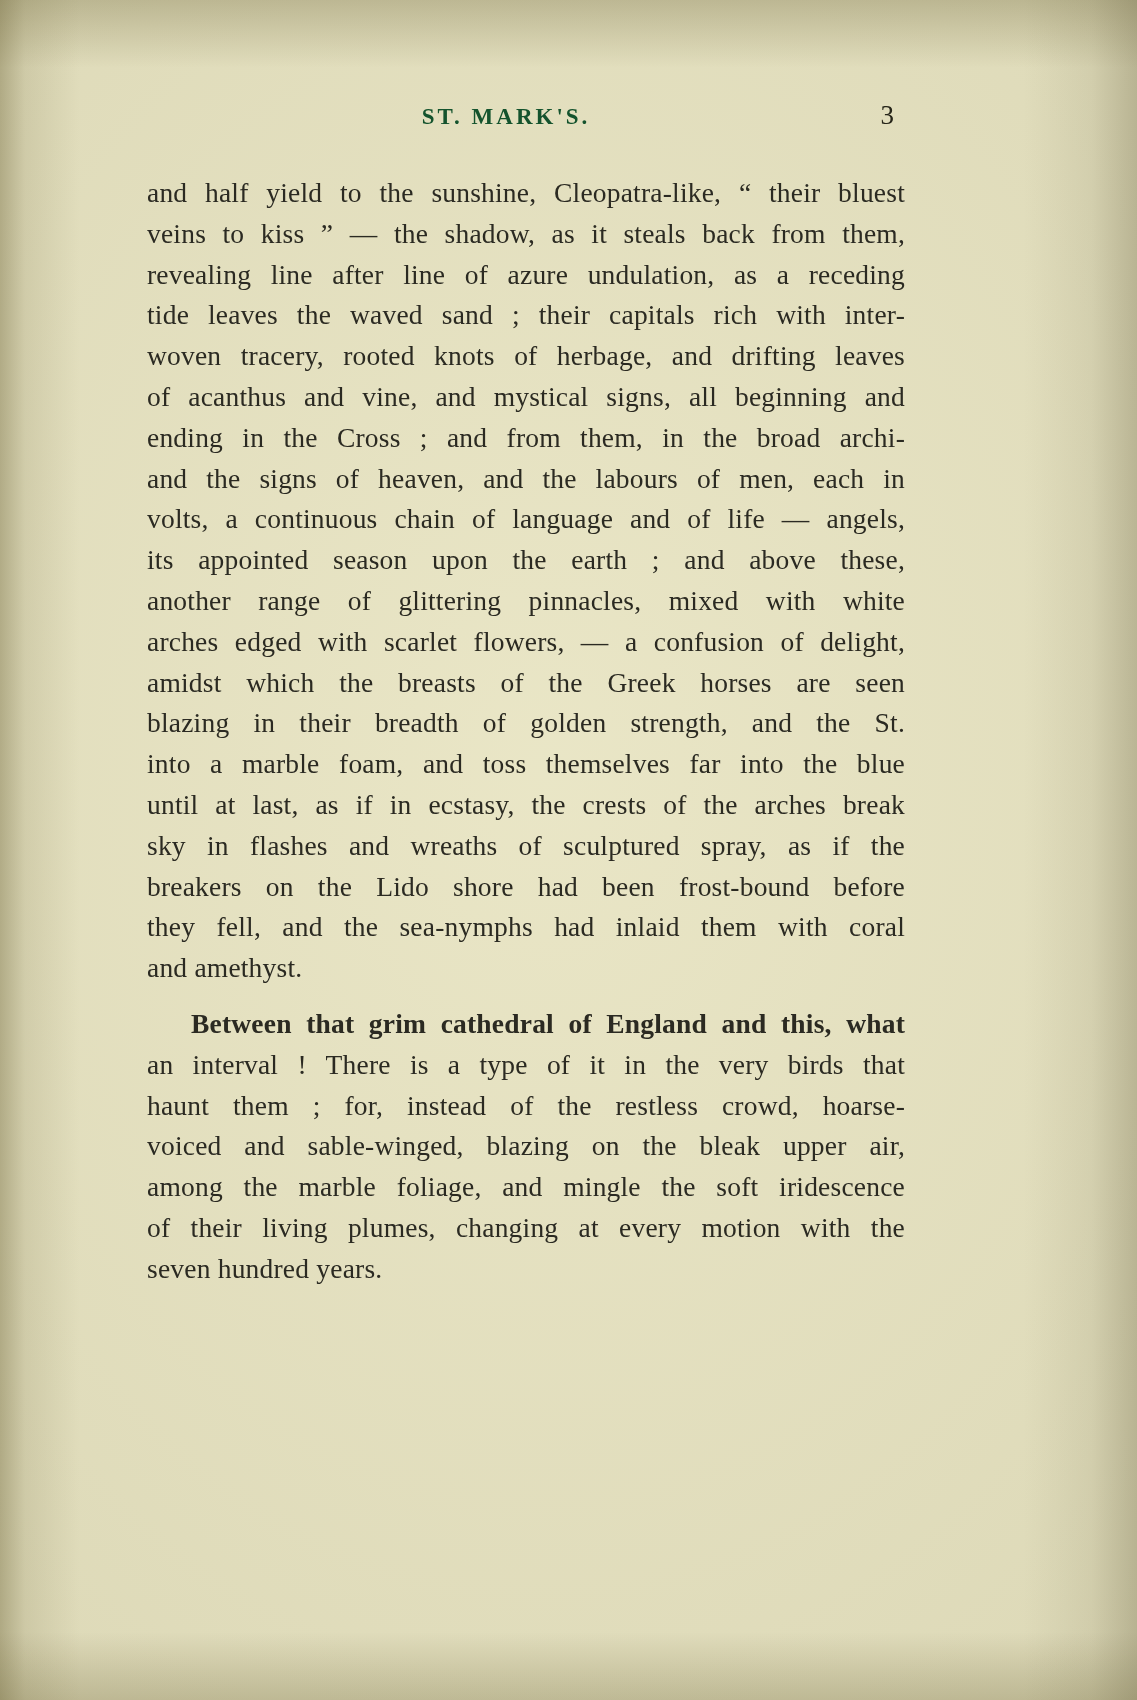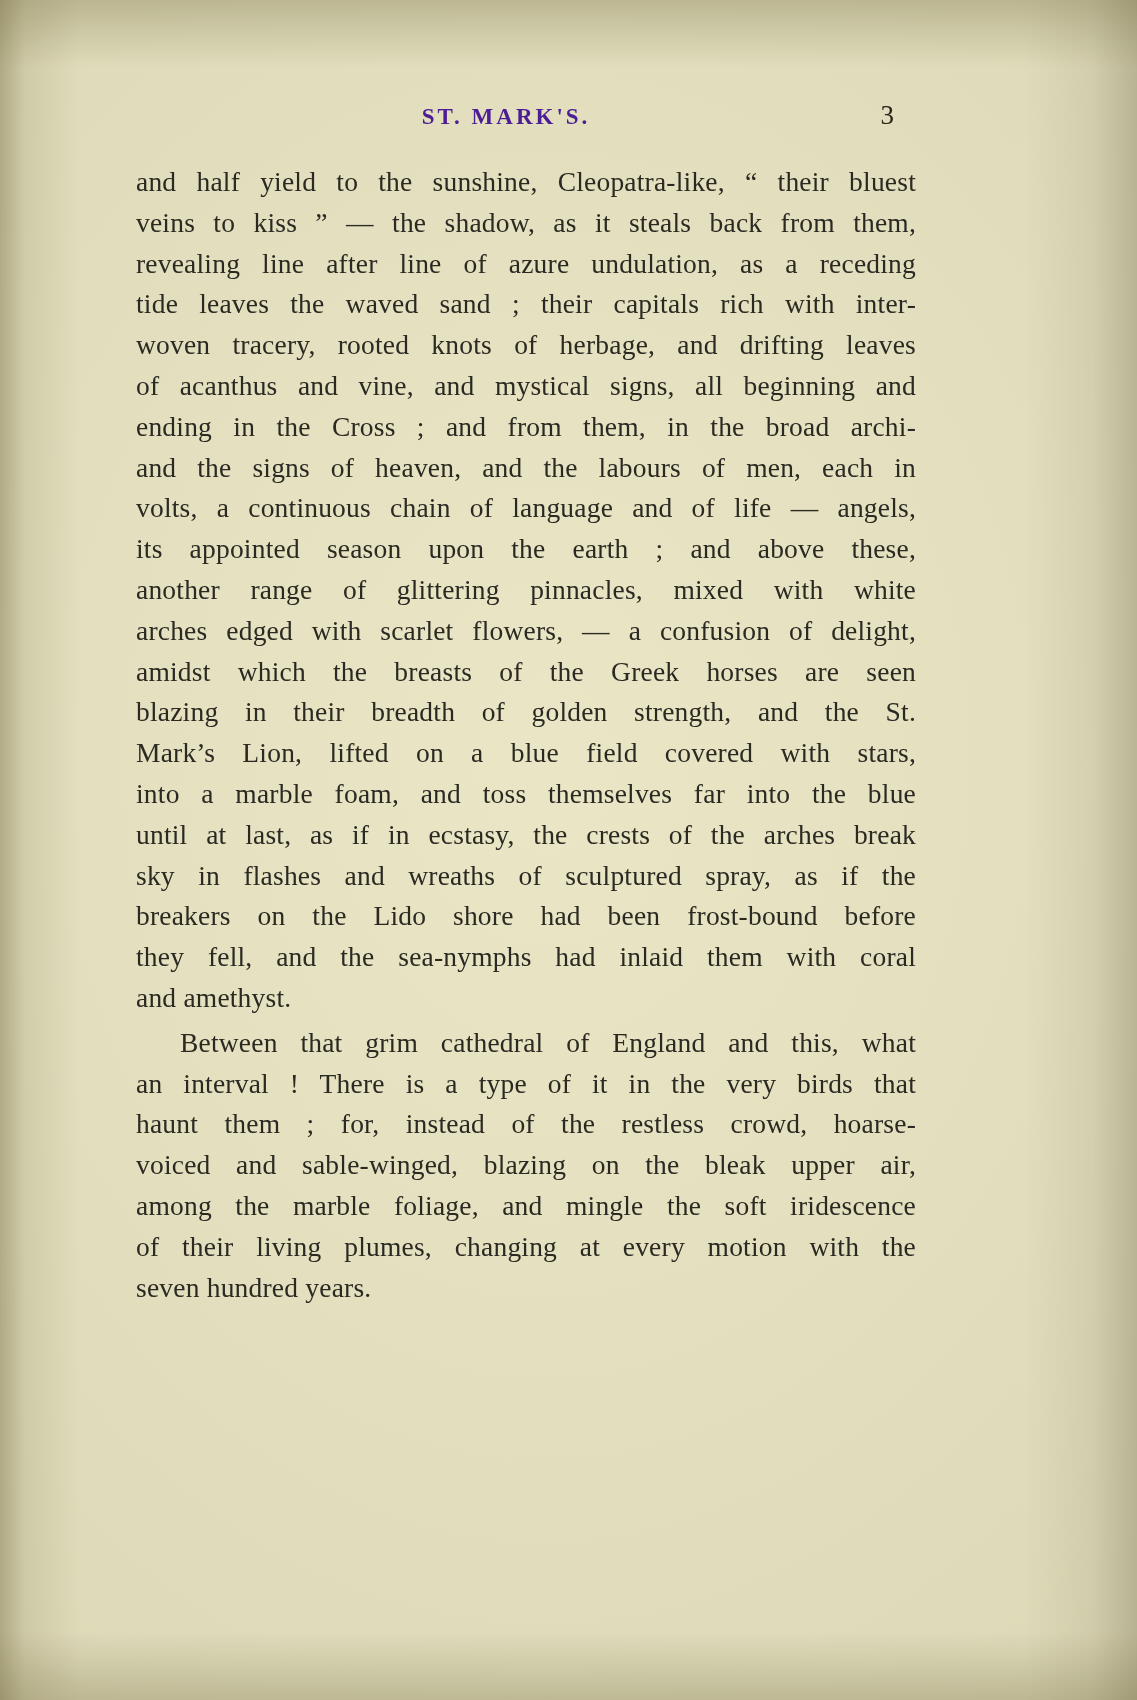--- a/index.html
+++ b/index.html
@@ -28,47 +28,47 @@
   .page-title {
     position: absolute;
     left: 0;
     right: 0;
     top: 4px;
     text-align: center;
     transform: translateX(-20px);
     font-weight: bold;
     font-size: 23px;
     letter-spacing: 3px;
-    color: #4c1d95;
+    color: #14532d;
   }
   .page-number {
     position: absolute;
     right: 26px;
     top: 0;
     font-size: 27px;
     color: #262519;
   }
   .text-block {
     position: absolute;
     left: 132px;
     top: 158px;
     width: 788px;
     font-size: 27.5px;
   }
-  .paragraph { margin: 4px; }
+  .paragraph { margin: 15px; }
   .line {
     height: 40.8px;
     line-height: 40.8px;
     text-align: justify;
     text-align-last: justify;
     white-space: normal;
     letter-spacing: 0.2px;
   }
   .line.last { text-align-last: left; }
-  .line.indent { text-indent: 44px; }
+  .line.indent { text-indent: 44px; font-weight: bold; }
 </style>
 </head>
 <body>
 
 <div class="page-header">
   <div class="page-title">ST. MARK'S.</div>
   <div class="page-number">3</div>
 </div>
 
 <div class="text-block">
@@ -80,21 +80,20 @@
     <div class="line">woven tracery, rooted knots of herbage, and drifting leaves</div>
     <div class="line">of acanthus and vine, and mystical signs, all beginning and</div>
     <div class="line">ending in the Cross ; and from them, in the broad archi-</div>
     <div class="line">and the signs of heaven, and the labours of men, each in</div>
     <div class="line">volts, a continuous chain of language and of life — angels,</div>
     <div class="line">its appointed season upon the earth ; and above these,</div>
     <div class="line">another range of glittering pinnacles, mixed with white</div>
     <div class="line">arches edged with scarlet flowers, — a confusion of delight,</div>
     <div class="line">amidst which the breasts of the Greek horses are seen</div>
     <div class="line">blazing in their breadth of golden strength, and the St.</div>
-    <div class="line">Mark’s Lion, lifted on a blue field covered with stars,</div>
     <div class="line">into a marble foam, and toss themselves far into the blue</div>
     <div class="line">until at last, as if in ecstasy, the crests of the arches break</div>
     <div class="line">sky in flashes and wreaths of sculptured spray, as if the</div>
     <div class="line">breakers on the Lido shore had been frost-bound before</div>
     <div class="line">they fell, and the sea-nymphs had inlaid them with coral</div>
     <div class="line last">and amethyst.</div>
   </div>
   <div class="paragraph">
     <div class="line indent">Between that grim cathedral of England and this, what</div>
     <div class="line">an interval !  There is a type of it in the very birds that</div>

